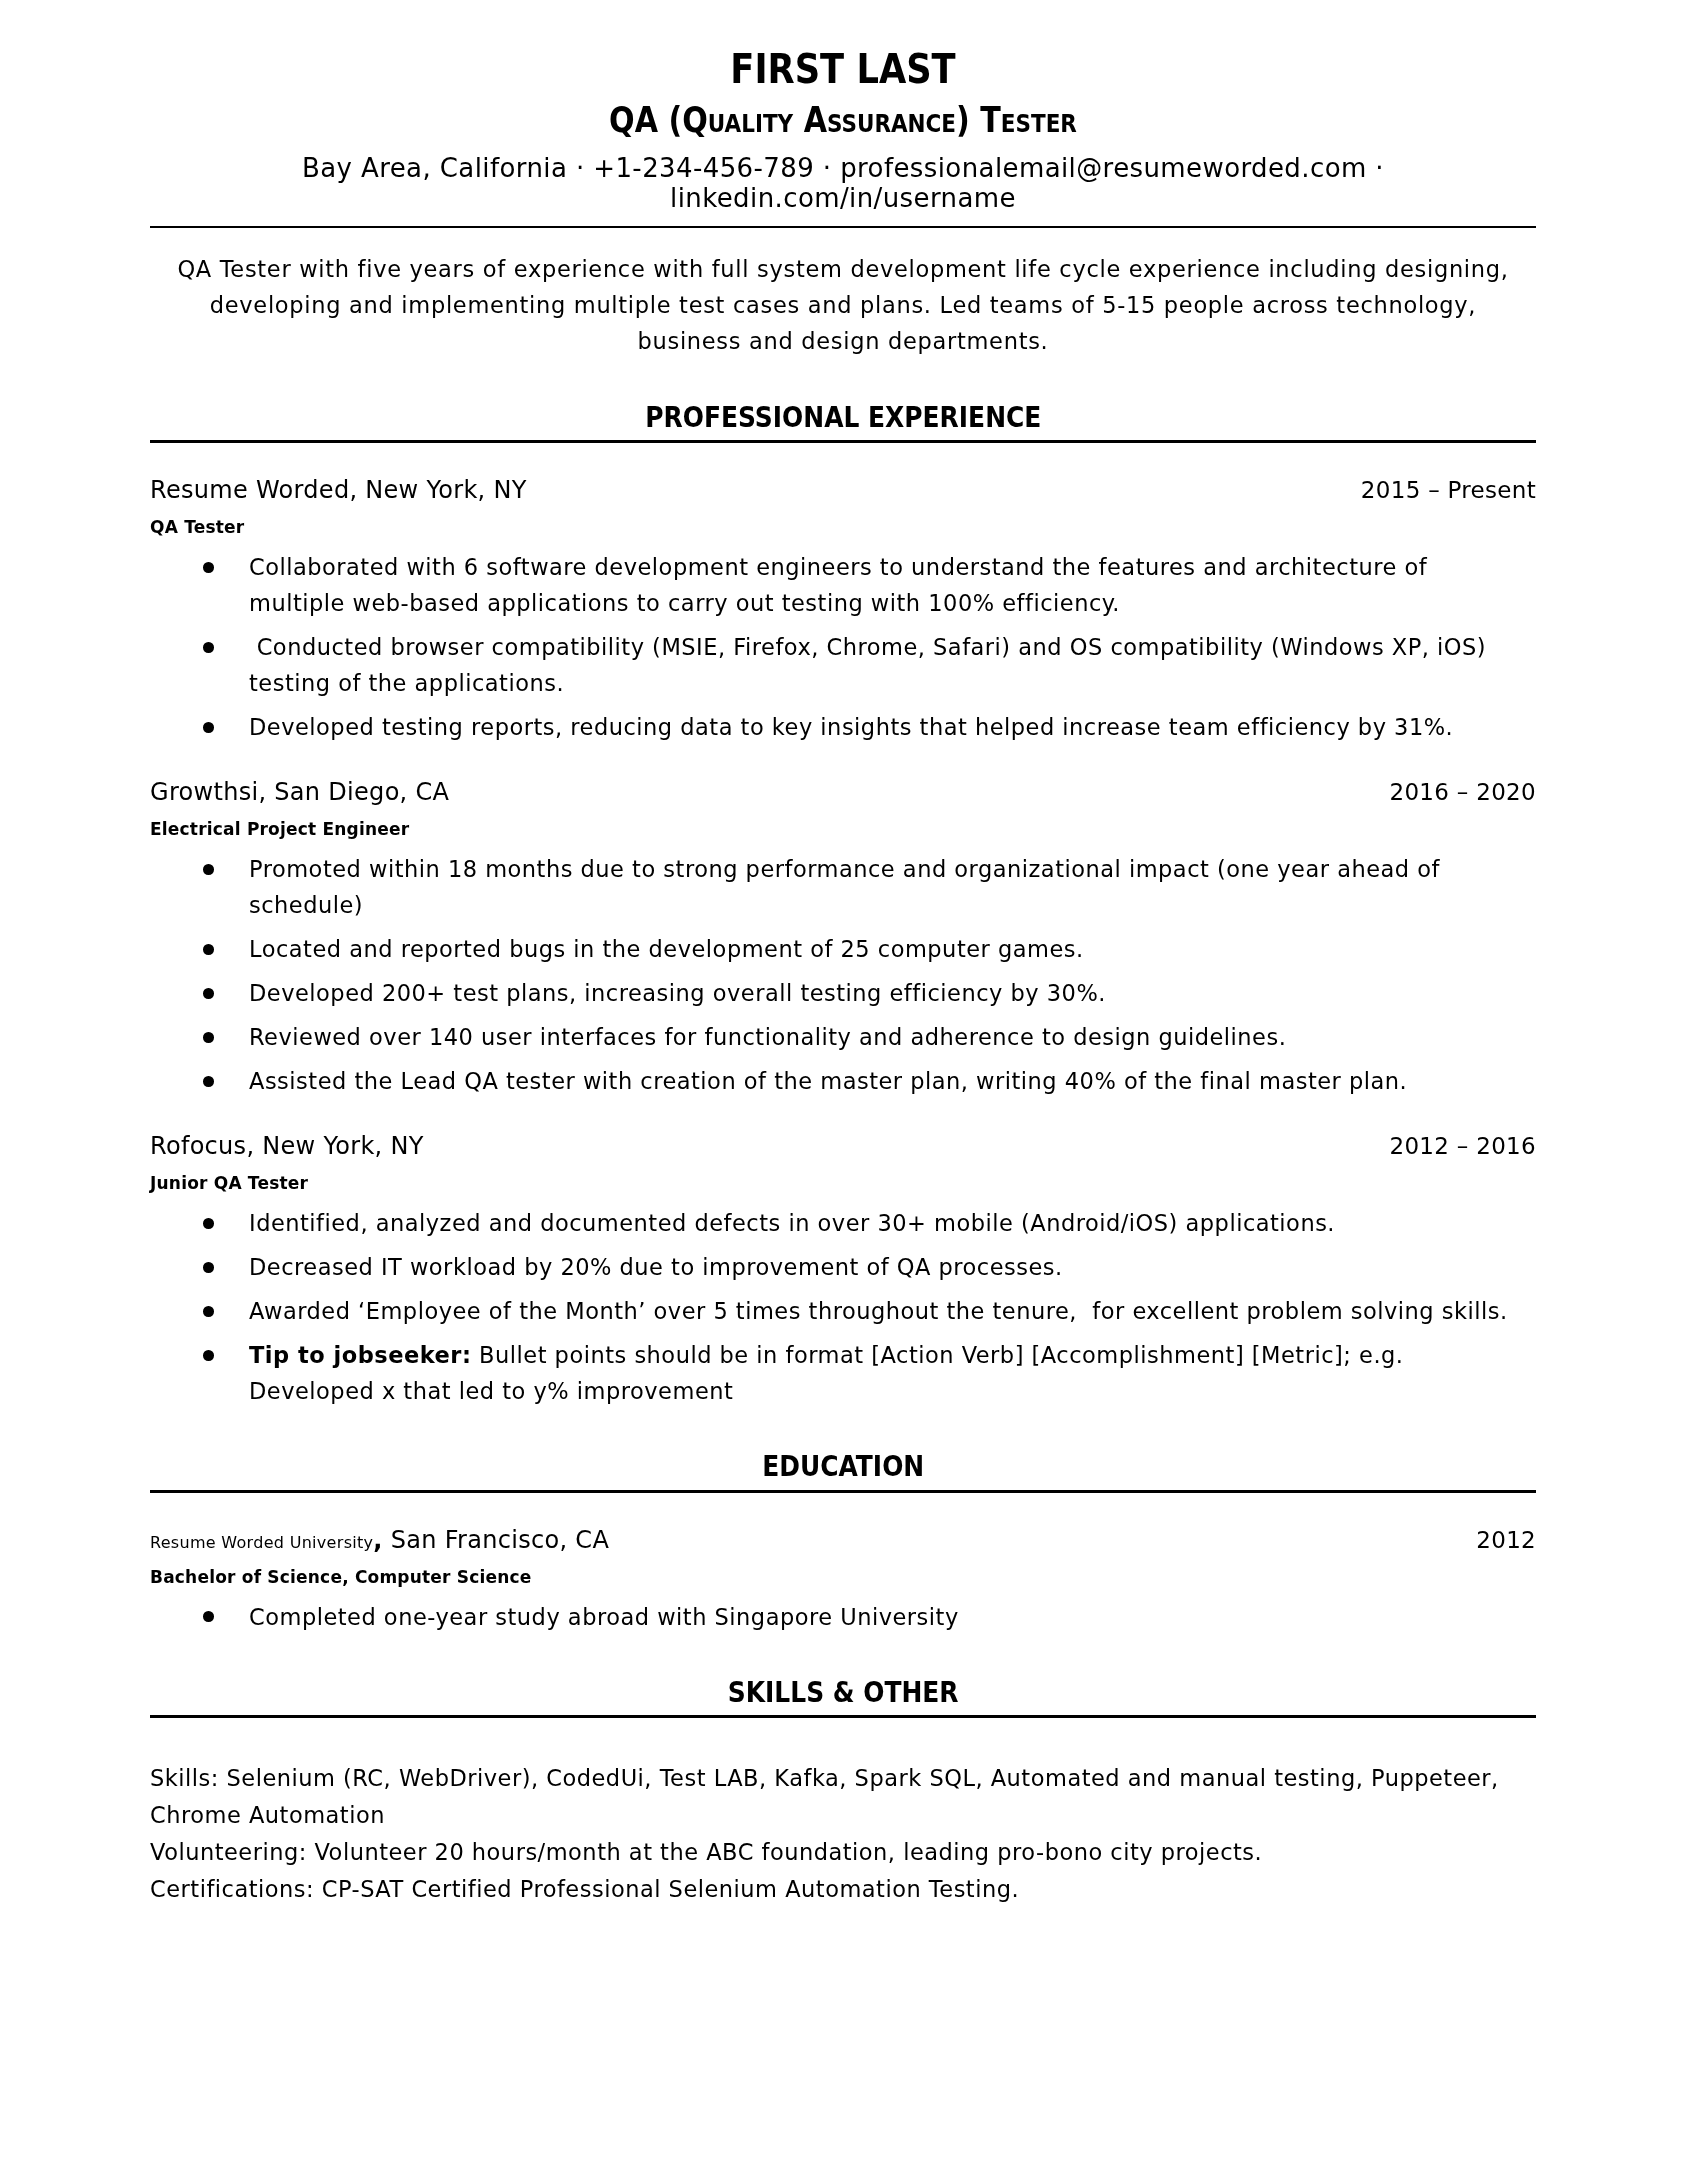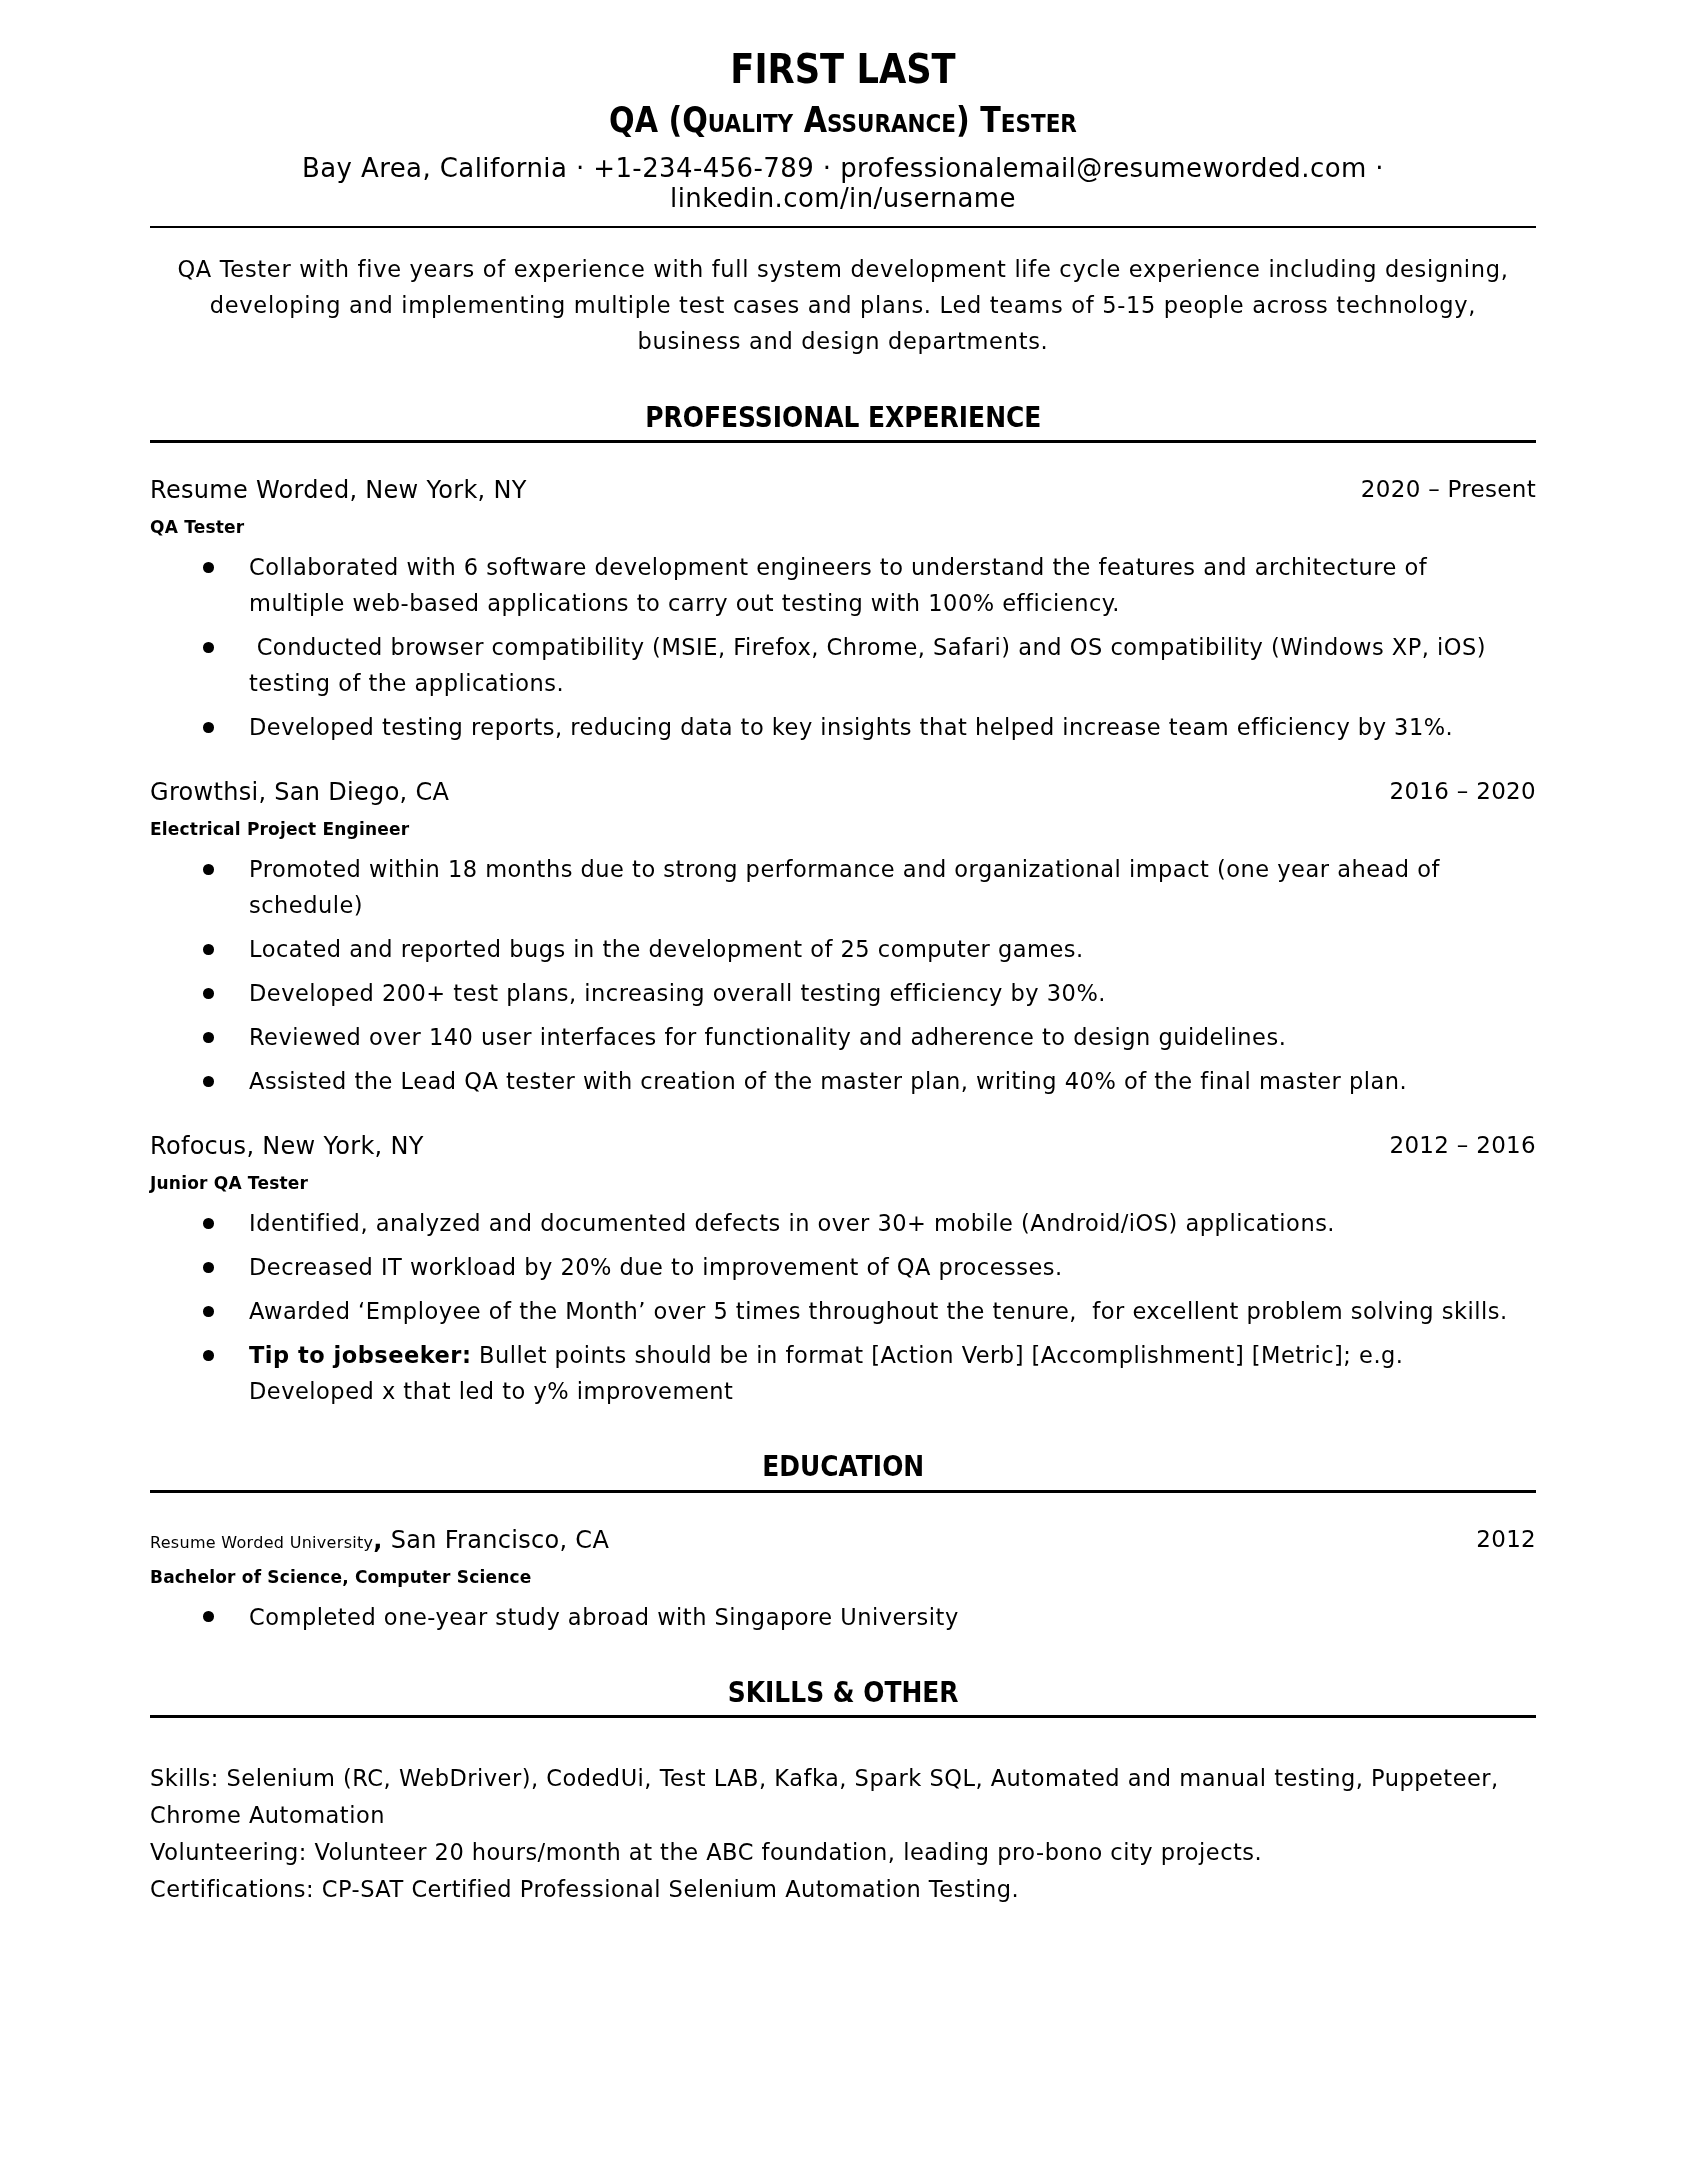--- a/index.html
+++ b/index.html
@@ -22,21 +22,21 @@
   .rule { border: none; border-top: 2.6px solid #000; margin: 13.2px 0 0; }
   .rule-section { border: none; border-top: 3.3px solid #000; margin: 6.6px 0 0; }
 
   .summary { text-align: center; font-size: 22.5px; letter-spacing: 0.7px; line-height: 1.62;
              margin: 22.5px auto 0; max-width: 1360px; }
 
   .sec-h { text-align: center; font-size: 29px; font-weight: bold; margin: 42px 0 0; line-height: 1.1; }
 
   
   .job { margin-top: 33px; }
-  .job-head { display: flex; justify-content: space-between; align-items: flex-start;
+  .job-head { display: flex; justify-content: space-between; align-items: center;
               font-size: 24px; letter-spacing: 0.3px; }
   .dates { font-size: 23px; letter-spacing: 0.3px; flex-shrink: 0; }
   .job-title { font-size: 17px; font-weight: bold; margin-top: 13px; letter-spacing: 0.2px; }
 
   ul.bullets { list-style: none; margin: 12px 0 0; padding: 0 0 0 99px; }
   ul.bullets li { position: relative; font-size: 22.5px; letter-spacing: 0.5px; line-height: 1.6;
                   margin-bottom: 8px; max-width: 1274px; }
   ul.bullets li::before { content: ""; position: absolute; left: -46px; top: 12.6px;
                           width: 10.6px; height: 10.6px; border-radius: 50%; background: #000; }
   .b-lead { font-weight: bold; white-space: pre-wrap; }
@@ -64,21 +64,21 @@
     <p class="summary">QA Tester with five years of experience with full system development life cycle experience including designing, developing and implementing multiple test cases and plans. Led teams of 5-15 people across technology, business and design departments.</p>
   </header>
 
   <section>
     <h3 class="sec-h"><span class="condense">PROFESSIONAL EXPERIENCE</span></h3>
     <hr class="rule-section">
     <div id="jobs">
   <div class="job">
     <div class="job-head">
       <span class="company">Resume Worded, New York, NY</span>
-      <span class="dates">2020 – Present</span>
+      <span class="dates">2015 – Present</span>
     </div>
     <div class="job-title">QA Tester</div>
     <ul class="bullets">
             <li><span class="b-text">Collaborated with 6 software development engineers to understand the features and architecture of multiple web-based applications to carry out testing with 100% efficiency.</span></li>
             <li><span class="b-text"> Conducted browser compatibility (MSIE, Firefox, Chrome, Safari) and OS compatibility (Windows XP, iOS) testing of the applications.</span></li>
             <li><span class="b-text">Developed testing reports, reducing data to key insights that helped increase team efficiency by 31%.</span></li>
           </ul>
   </div>
 
   <div class="job">

